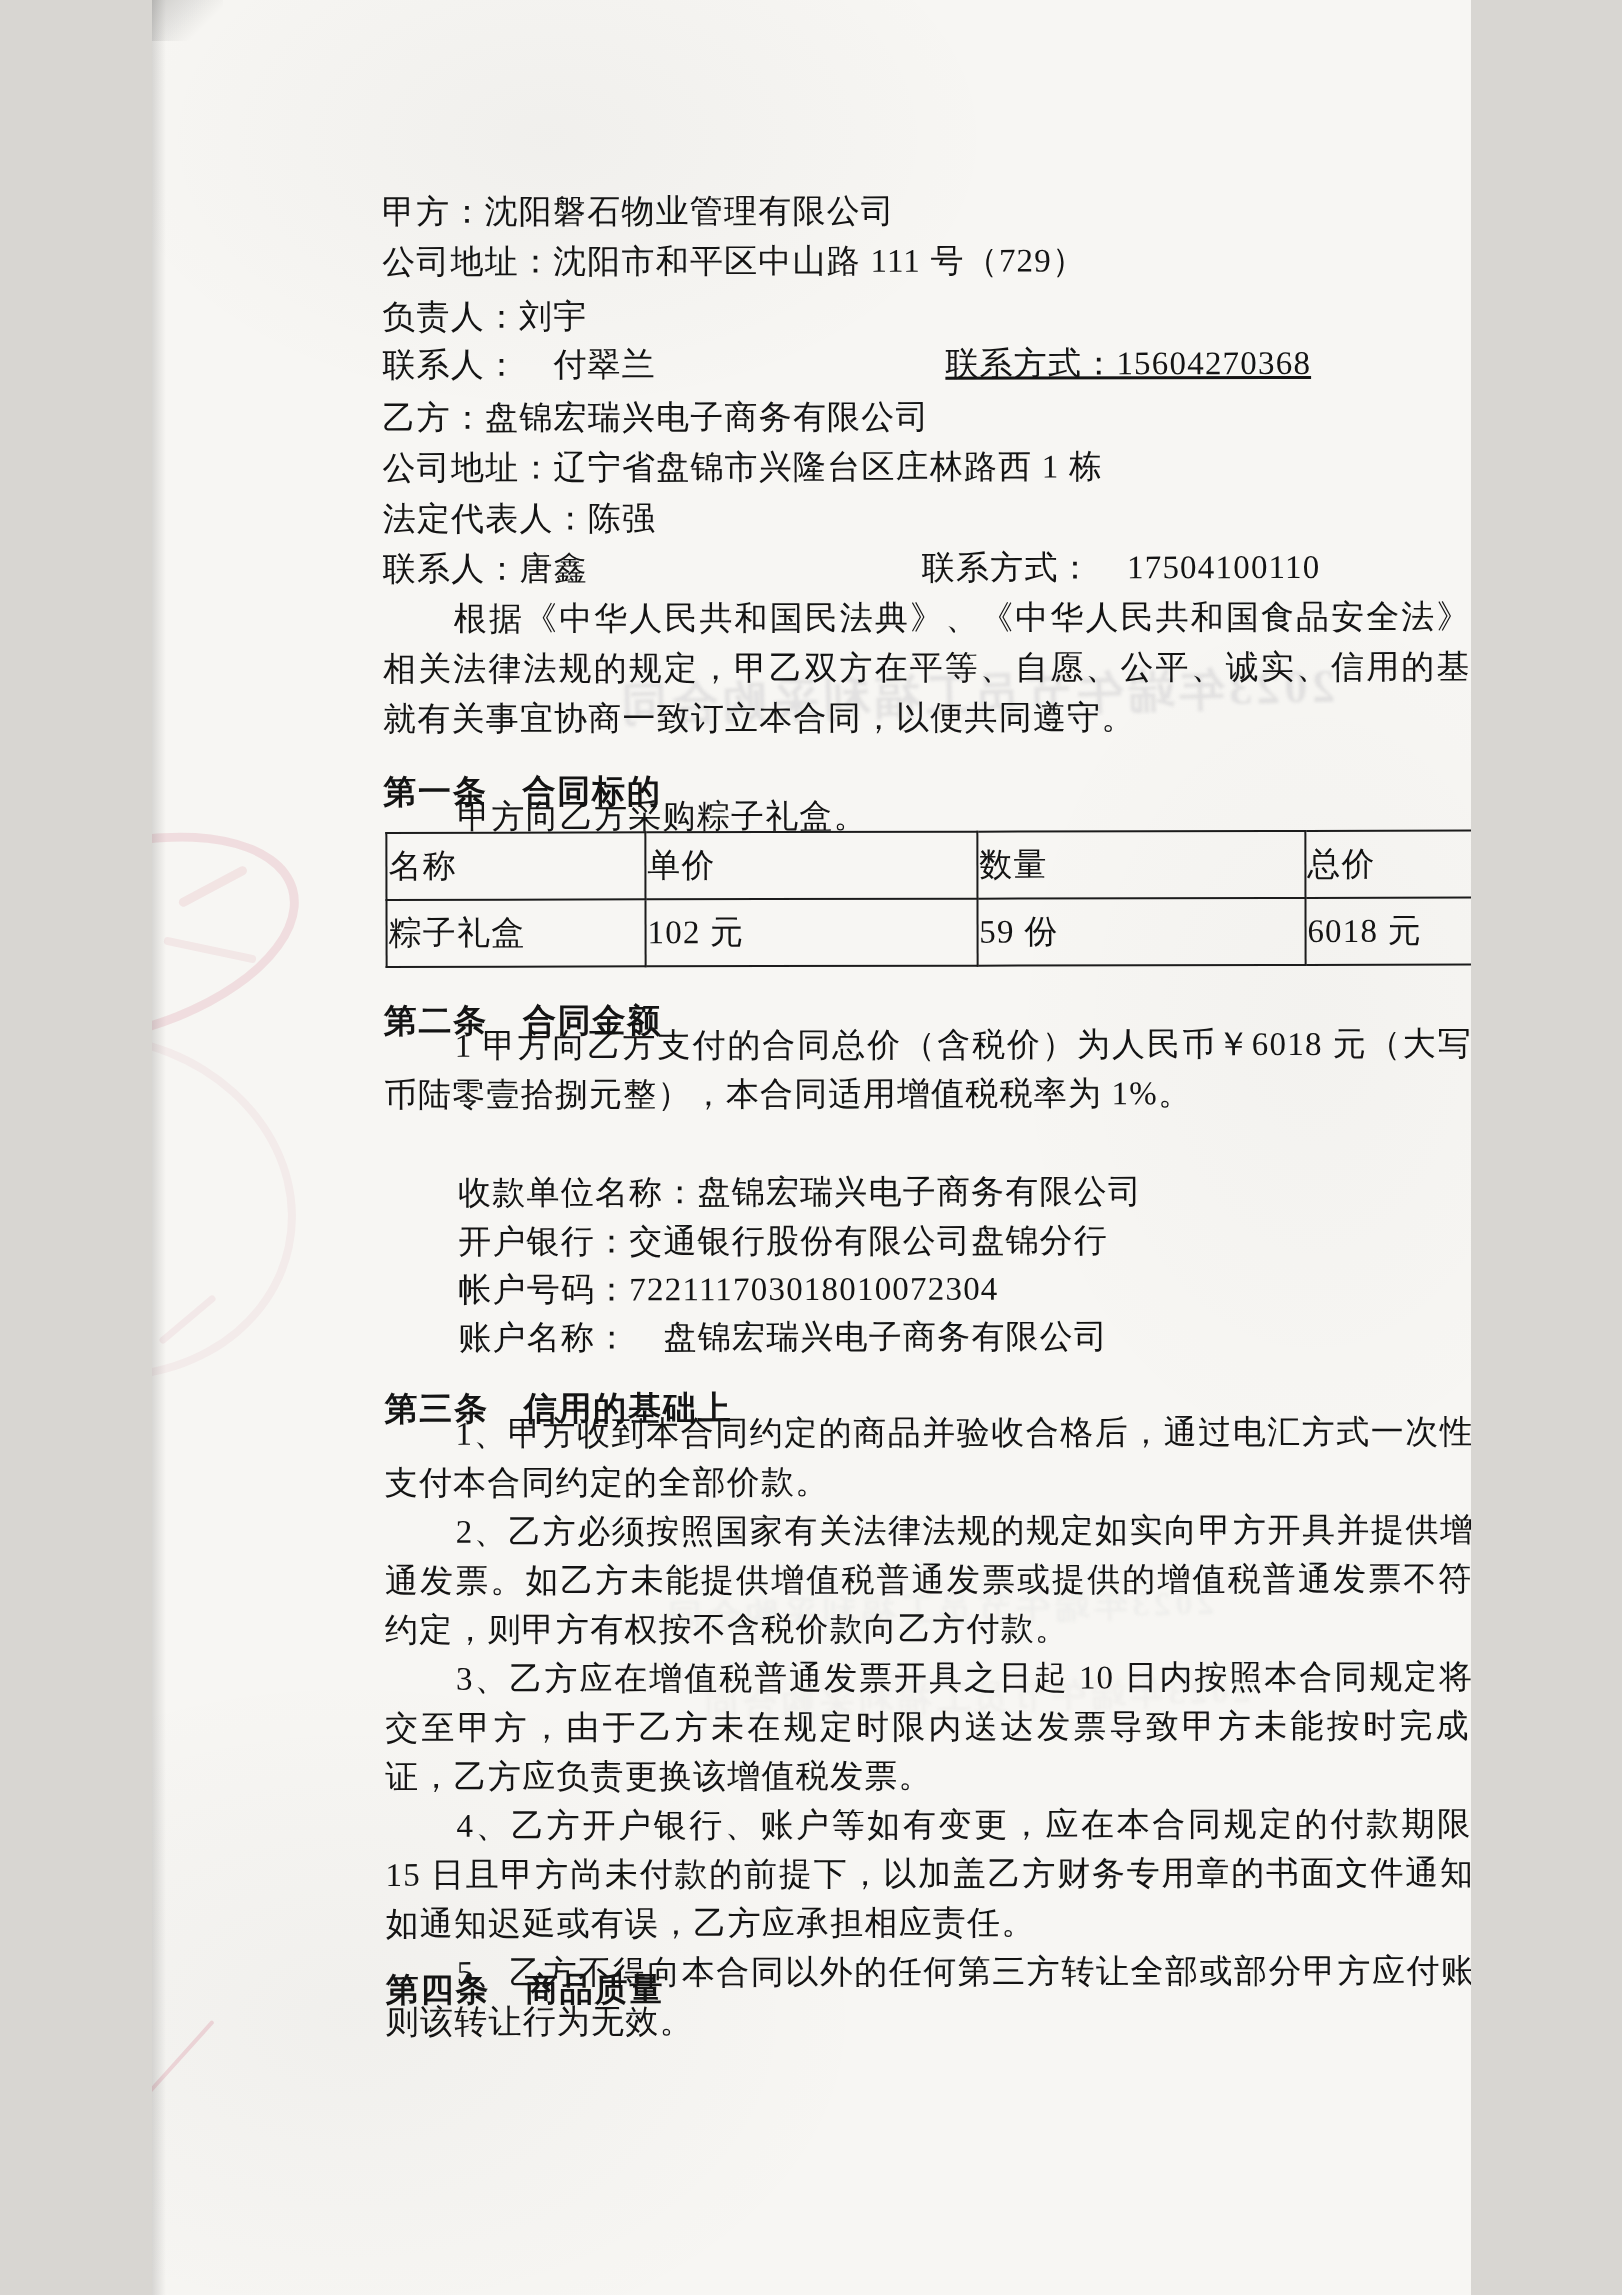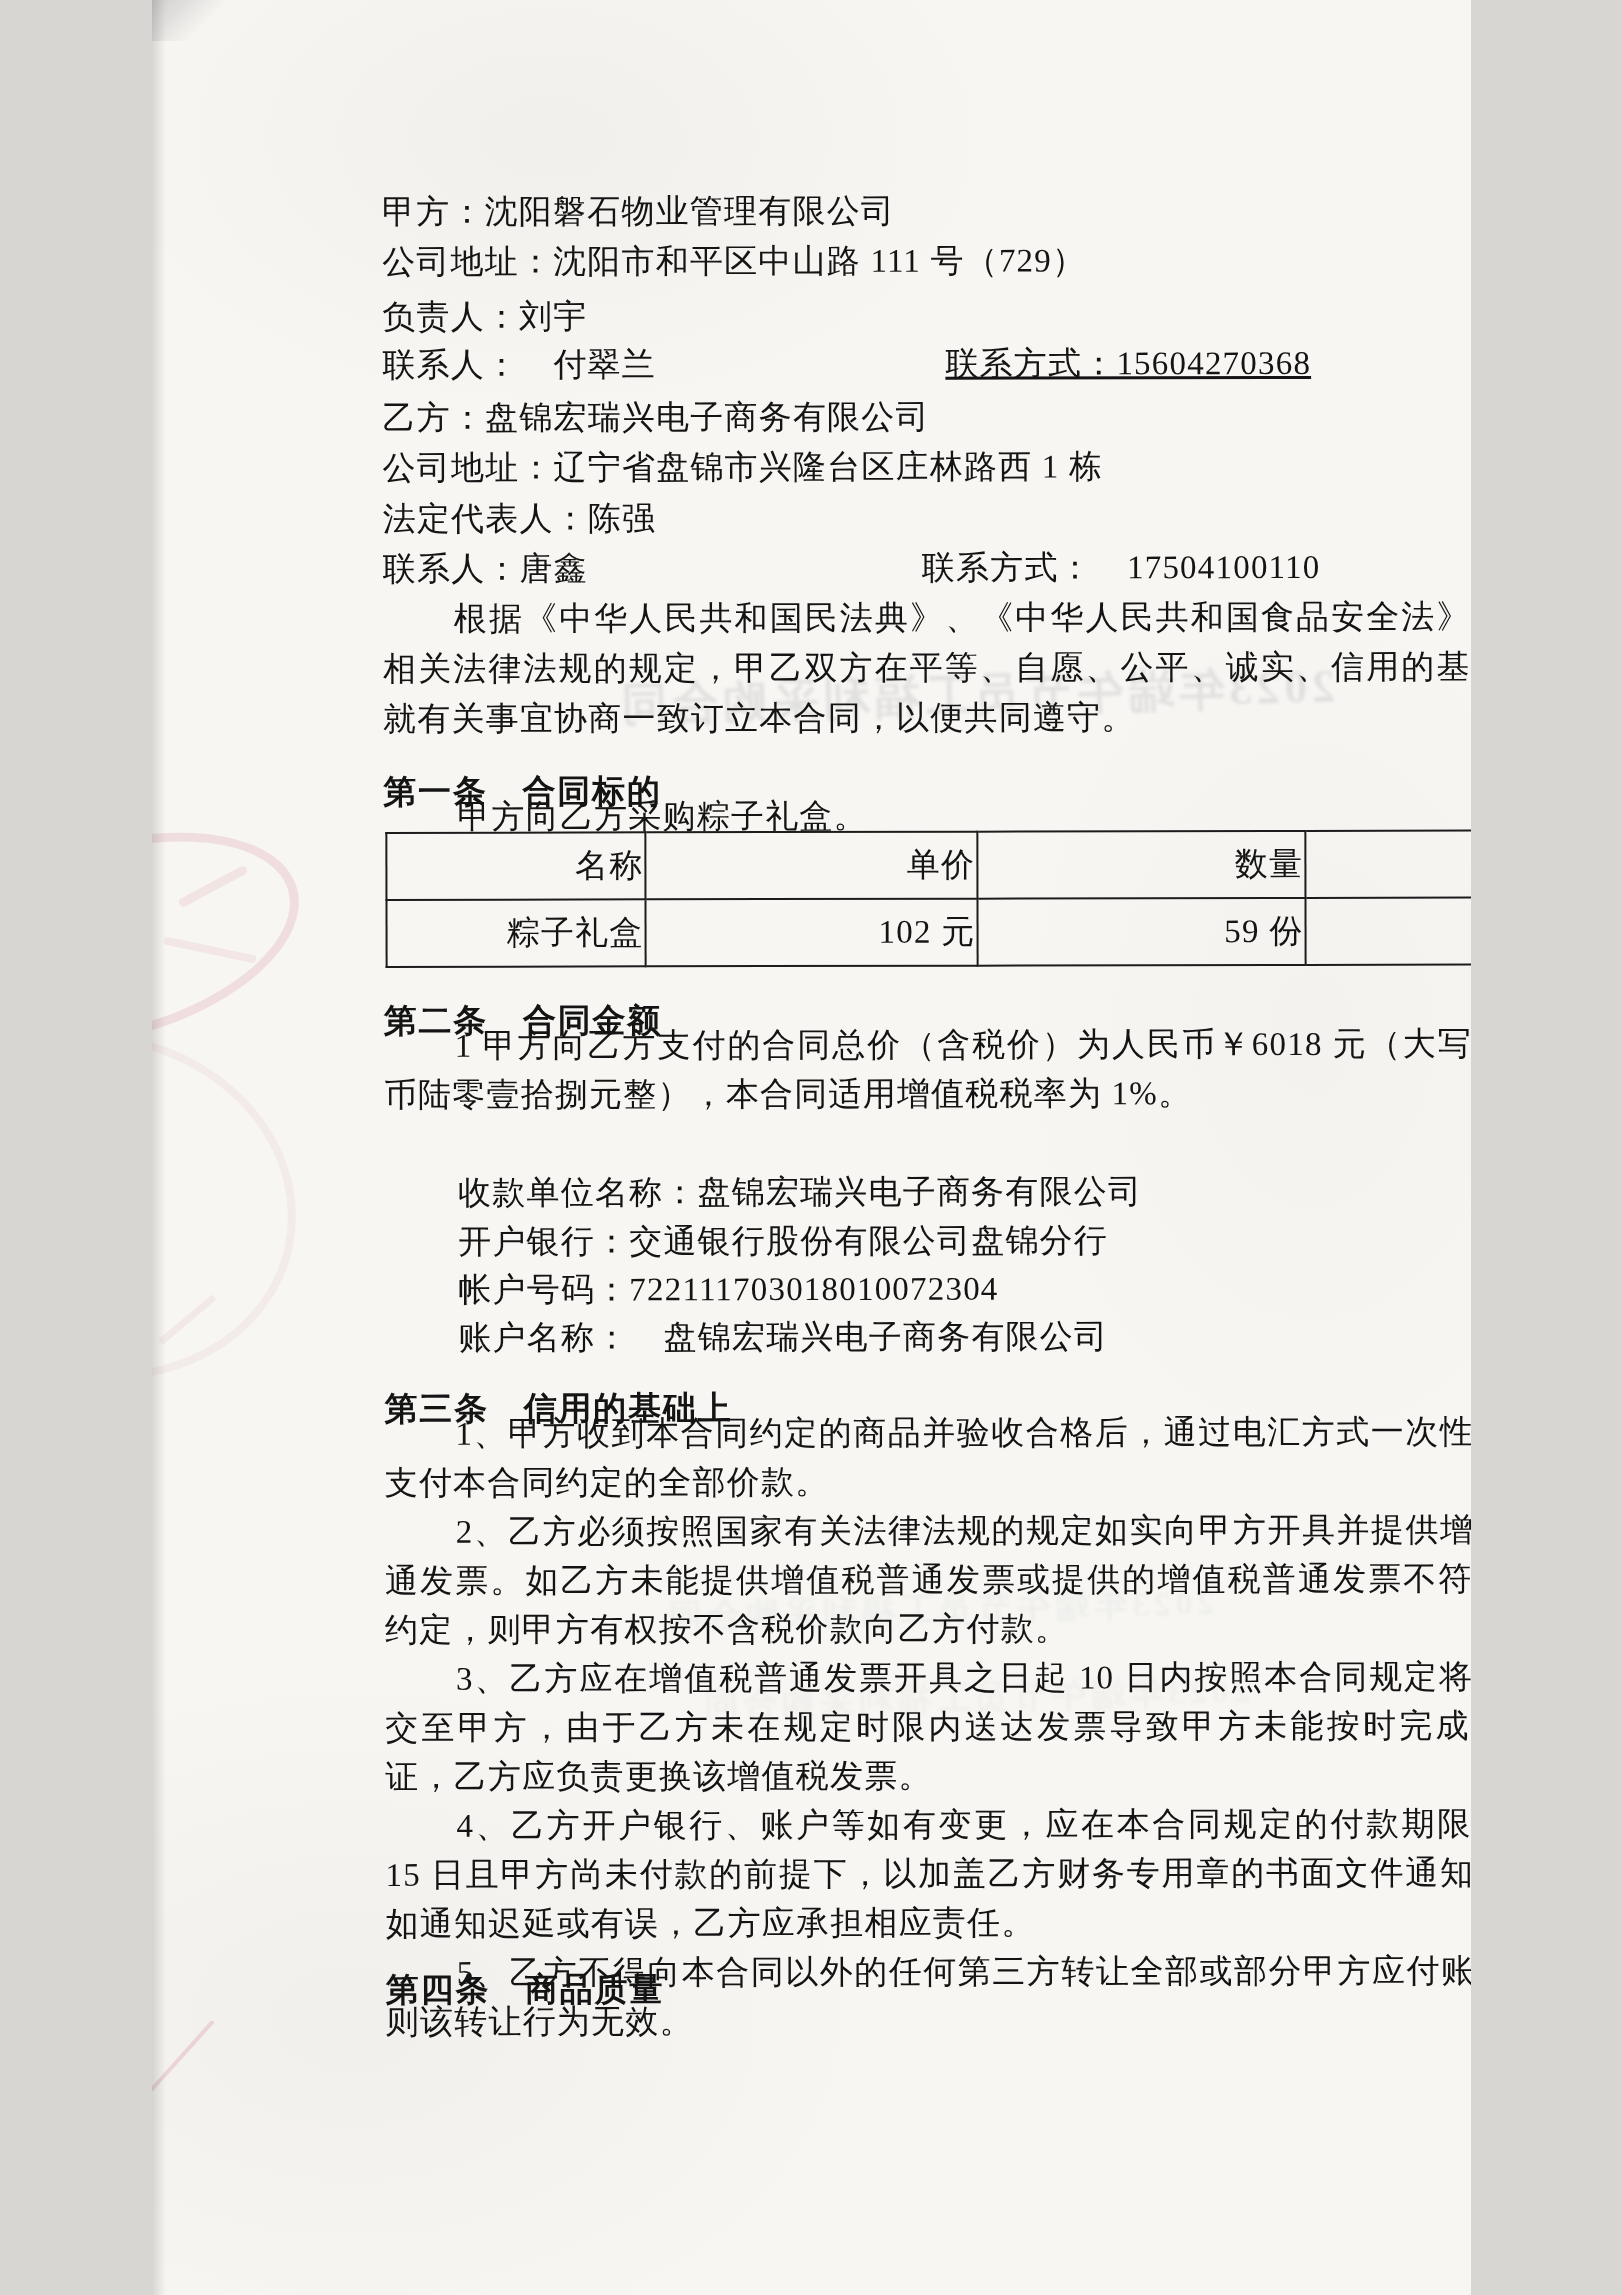--- a/index.html
+++ b/index.html
@@ -33,21 +33,21 @@
   .para p{margin:0;text-indent:2.15em;}
   .preamble{top:593px;line-height:50px;}
   .amount-para{top:1021px;line-height:49px;}
   .clauses{top:1409px;line-height:49px;}
   table.goods{
     position:absolute;left:234px;top:831px;width:1259px;
     border-collapse:collapse;table-layout:fixed;
   }
   table.goods td{
     border:2.9px solid #1c1c1c;height:63px;
-    text-align:right;vertical-align:middle;
+    text-align:left;vertical-align:middle;
     font-size:33px;letter-spacing:1.2px;white-space:pre;
   }
   
   .edge-shadow-left{
     position:absolute;left:0;top:0;bottom:0;width:14px;
     background:linear-gradient(to right, rgba(50,50,50,0.16), rgba(50,50,50,0.0));
   }
   .corner-smudge{
     position:absolute;left:0;top:0;width:71px;height:41px;
     background:linear-gradient(135deg, rgba(60,60,60,0.22), transparent 70%);

